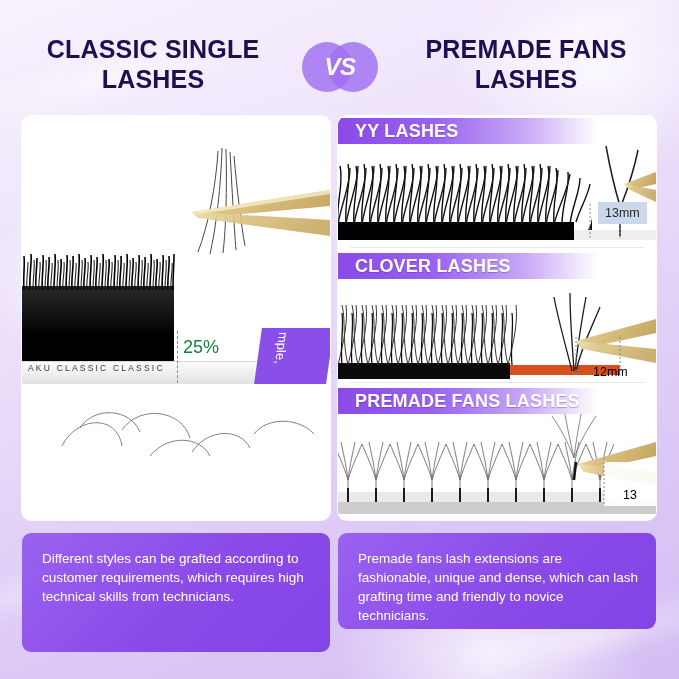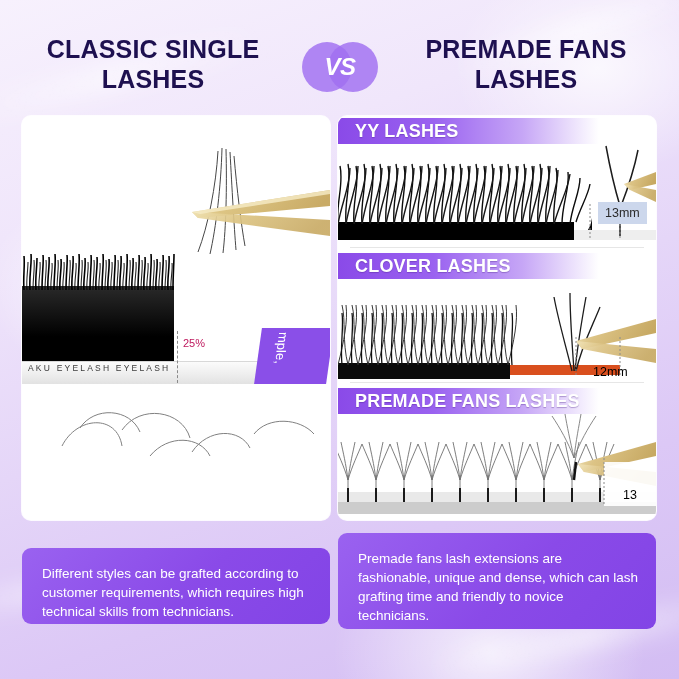--- a/index.html
+++ b/index.html
@@ -100,21 +100,21 @@
   .caption {
     position: absolute;
     border-radius: 9px;
     background: linear-gradient(135deg, #9a62f0 0%, #8a4ae8 55%, #8244e6 100%);
     color: #ffffff;
     font-size: 13.5px;
     line-height: 19px;
     padding: 16px 18px 14px 20px;
     box-sizing: border-box;
   }
-  .caption.left  { left: 22px;  top: 548px; width: 308px; height: 76px; }
+  .caption.left  { left: 22px;  top: 533px; width: 308px; height: 119px; }
   .caption.right { left: 338px; top: 533px; width: 318px; height: 96px; }
   .ruler-strip {
     position: absolute;
     left: 0px;
     top: 245px;
     width: 290px;
     height: 22px;
     background: linear-gradient(180deg, #fbfbfb 0%, #eeeeee 55%, #e2e2e2 100%);
     border-top: 1px solid #d8d8d8;
   }
@@ -124,22 +124,22 @@
     top: 247px;
     font-size: 8.5px;
     color: #3a3a3a;
     letter-spacing: 2.2px;
     white-space: nowrap;
   }
   .pct-label {
     position: absolute;
     left: 158px;
     top: 220px;
-    font-size: 11px;
-    color: #be185d;
+    font-size: 18px;
+    color: #15803d;
     background: rgba(255,255,255,0.9);
     padding: 1px 3px;
     text-align: right;
   }
   .tick-line {
     position: absolute;
     left: 155px;
     top: 215px;
     width: 0;
     height: 52px;
@@ -324,21 +324,21 @@
         <path d="M170 336 C 186 312, 218 312, 228 332"></path>
         <path d="M232 318 C 246 300, 278 302, 292 318"></path>
         <path d="M58 312 C 72 290, 108 292, 118 316"></path>
         <path d="M128 340 C 146 318, 178 320, 188 340"></path>
       </g>
     </svg>
 
     <div class="ruler-strip"></div>
     <div class="tick-line"></div>
     <div class="tick-line t2"></div>
-    <div class="brand-text">AKU  EYELASH  EYELASH</div>
+    <div class="brand-text">AKU  CLASSIC  CLASSIC</div>
     <div class="pct-label">25%</div>
     <div class="sample-tag">
       <span>mple,</span>
     </div>
   </div>
 
   <div class="panel right">
 
     <div class="sec-header" style="top:2px;">
       <span>YY LASHES</span>

